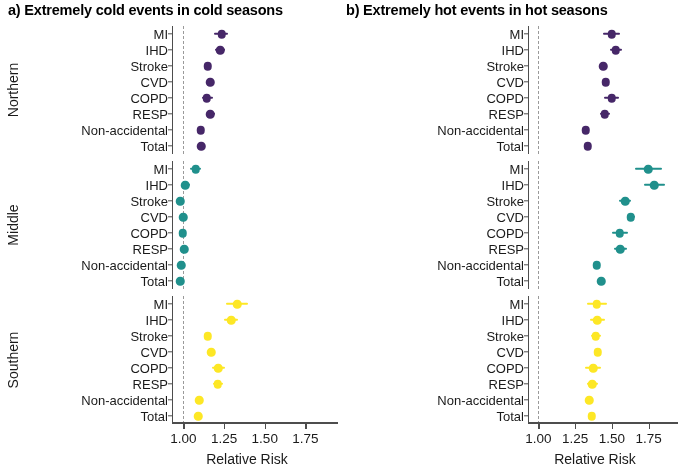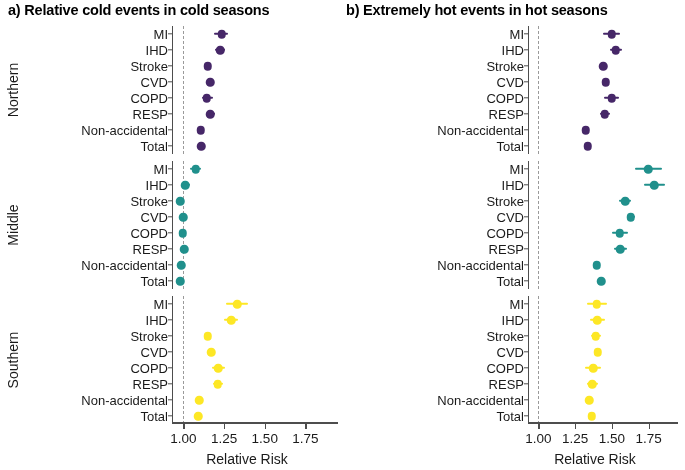--- a/index.html
+++ b/index.html
@@ -45,21 +45,21 @@
   .xlabel-val{position:absolute;transform:translateX(-50%);
     font-size:13.5px;white-space:nowrap;color:#1a1a1a;}
   .axis-title{position:absolute;transform:translateX(-50%);
     font-size:14px;white-space:nowrap;color:#1a1a1a;}
 </style>
 </head>
 <body>
 
 <div class="figure">
   <div class="panel a">
-    <div class="panel-title">a) Relative cold events in cold seasons</div>
+    <div class="panel-title">a) Extremely cold events in cold seasons</div>
   </div>
   <div class="panel b">
     <div class="panel-title">b) Extremely hot events in hot seasons</div>
   </div>
   <div id="dynamic-layer">
       <div class="strip" style="left: 2px; top: 26px; height: 128px;">
         <span>Northern</span>
       </div>
       <div class="ytick" style="left: 168px; top: 34px;"></div>
       <div class="ylab" style="top: 34px; left: 0px; width: 168px;">MI</div>

